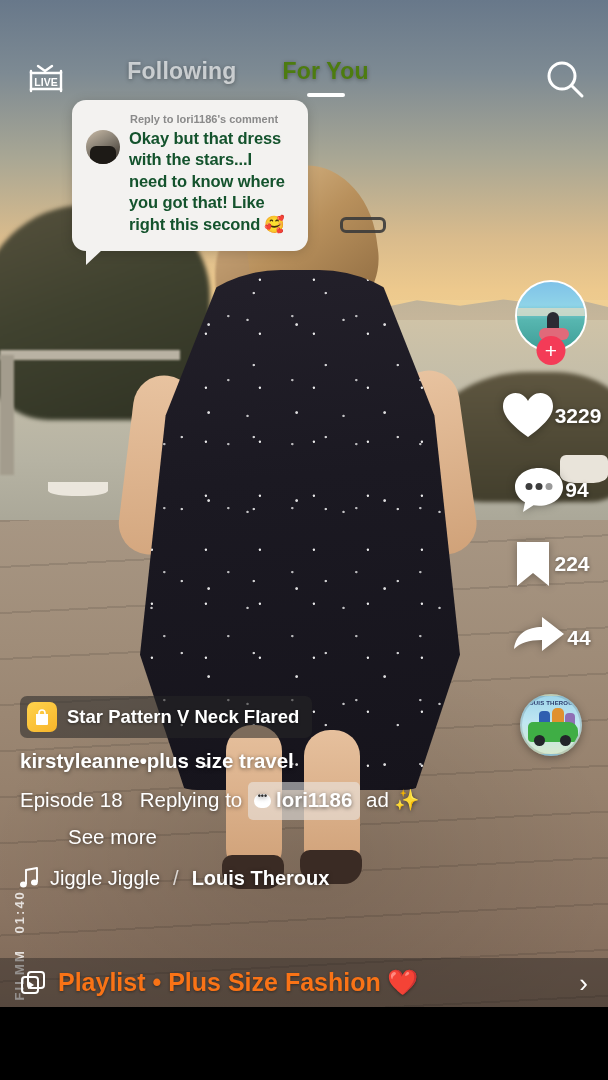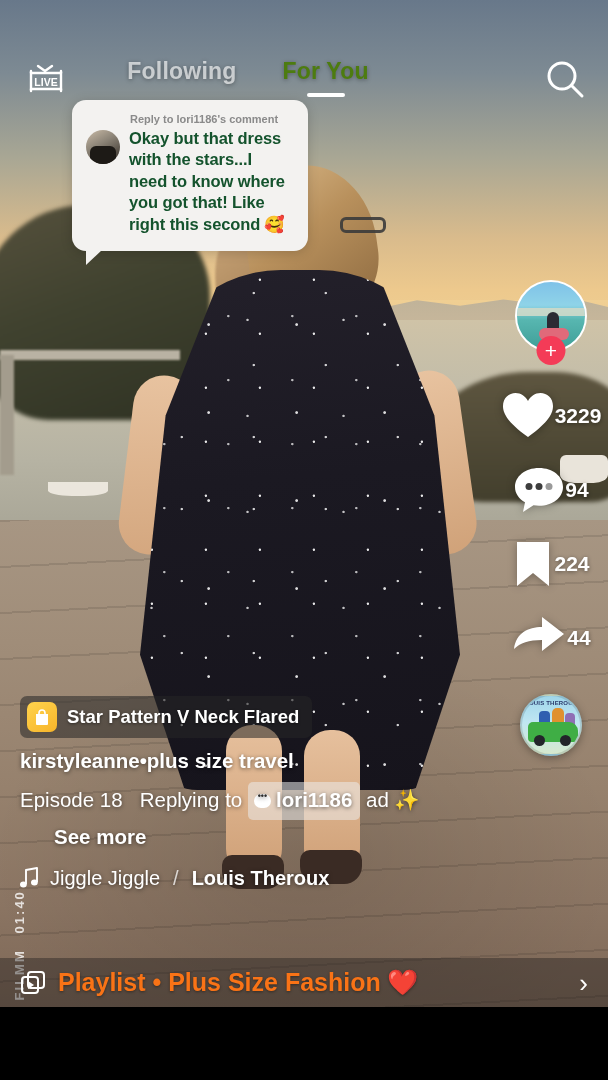--- a/index.html
+++ b/index.html
@@ -197,21 +197,21 @@
   }
   .mention .mi{
     width:17px; height:14px; background:#fff; border-radius:8px; position:relative; display:inline-block;
   }
   .mention .mi:after{
     content:"•••"; position:absolute; left:0; top:-5px; width:100%; text-align:center;
     font-size:9px; color:#2b2b2b; letter-spacing:0px;
   }
   .desc-row2{ display:flex; align-items:baseline; }
   .desc-row2 .txt{ flex:0 0 auto; }
-  .see-more{ color:#fff; font-weight:700; margin-left:34px; text-shadow:0 1px 4px rgba(0,0,0,.55); cursor:pointer; }
+  .see-more{ color:#fff; font-weight:400; margin-left:48px; text-shadow:0 1px 4px rgba(0,0,0,.55); cursor:pointer; }
   .music-row{ display:flex; align-items:center; gap:11px; margin-top:6px; color:#fff; font-size:20px; text-shadow:0 1px 4px rgba(0,0,0,.55); }
   .music-sep{ color:rgba(255,255,255,.75); margin:0 2px; }
   .music-artist{ font-weight:700; }
 
   
   .watermark{
     position:absolute; left:12px; bottom:80px; z-index:24;
     writing-mode:vertical-rl; transform:rotate(180deg);
     color:rgba(255,255,255,.78); font-size:13px; font-weight:700; letter-spacing:2px;
     display:flex; gap:16px; align-items:center;

